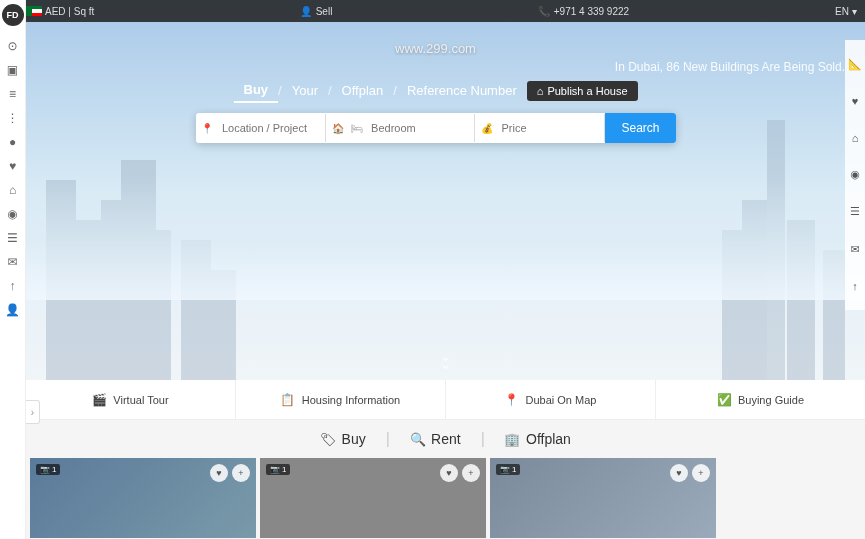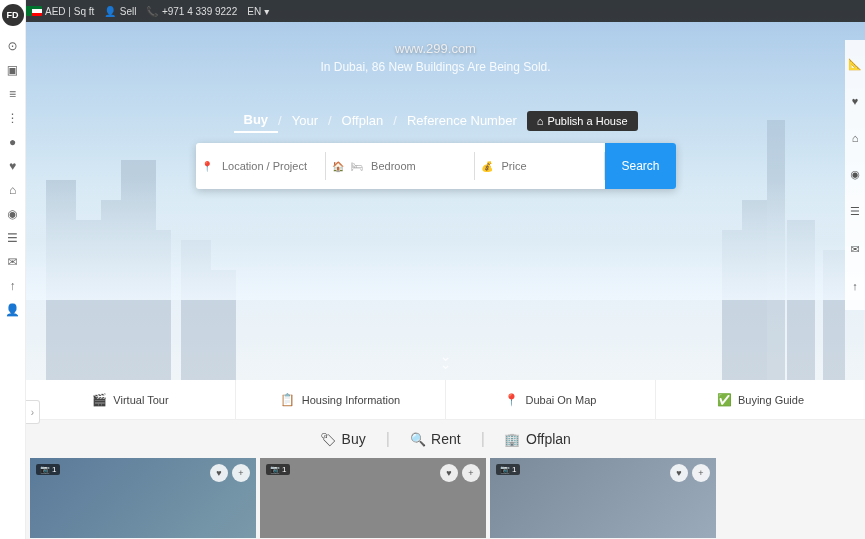--- a/index.html
+++ b/index.html
@@ -55,21 +55,21 @@
     }
 
     
     .topbar {
       position: absolute;
       top: 0; left: 26px; right: 0;
       height: 22px;
       background: rgba(30,30,30,0.85);
       display: flex;
       align-items: center;
-      justify-content: flex-start;
+      justify-content: space-between;
       padding-right: 8px;
       gap: 10px;
       z-index: 50;
     }
     .topbar-item {
       color: #ddd; font-size: 10px;
       display: flex; align-items: center; gap: 3px;
       cursor: pointer;
     }
     .flag-icon {
@@ -135,21 +135,22 @@
     .hero-title {
       color: #fff;
       font-size: 32px;
       font-weight: bold;
       text-shadow: 0 2px 6px rgba(0,0,0,0.3);
       margin-bottom: 6px;
     }
     .hero-subtitle {
       color: rgba(255,255,255,0.9);
       font-size: 12px;
-      margin-bottom: 34px;
+      margin-bottom: 4px;
+      text-align: right;
     }
 
     
     .hero-nav {
       display: flex;
       align-items: center;
       justify-content: center;
       gap: 0;
       margin-bottom: 10px;
     }
@@ -201,21 +202,21 @@
       background: #fff;
       min-width: 0;
     }
     .search-field-icon {
       color: #999; font-size: 10px; padding-left: 6px;
     }
     .search-btn {
       background: #2196F3;
       color: #fff;
       border: none;
-      padding: 16px 16px;
+      padding: 8px 16px;
       font-size: 12px;
       cursor: pointer;
     }
 
     
     .scroll-indicator {
       position: absolute;
       bottom: 12px;
       left: 50%;
       transform: translateX(-50%);

